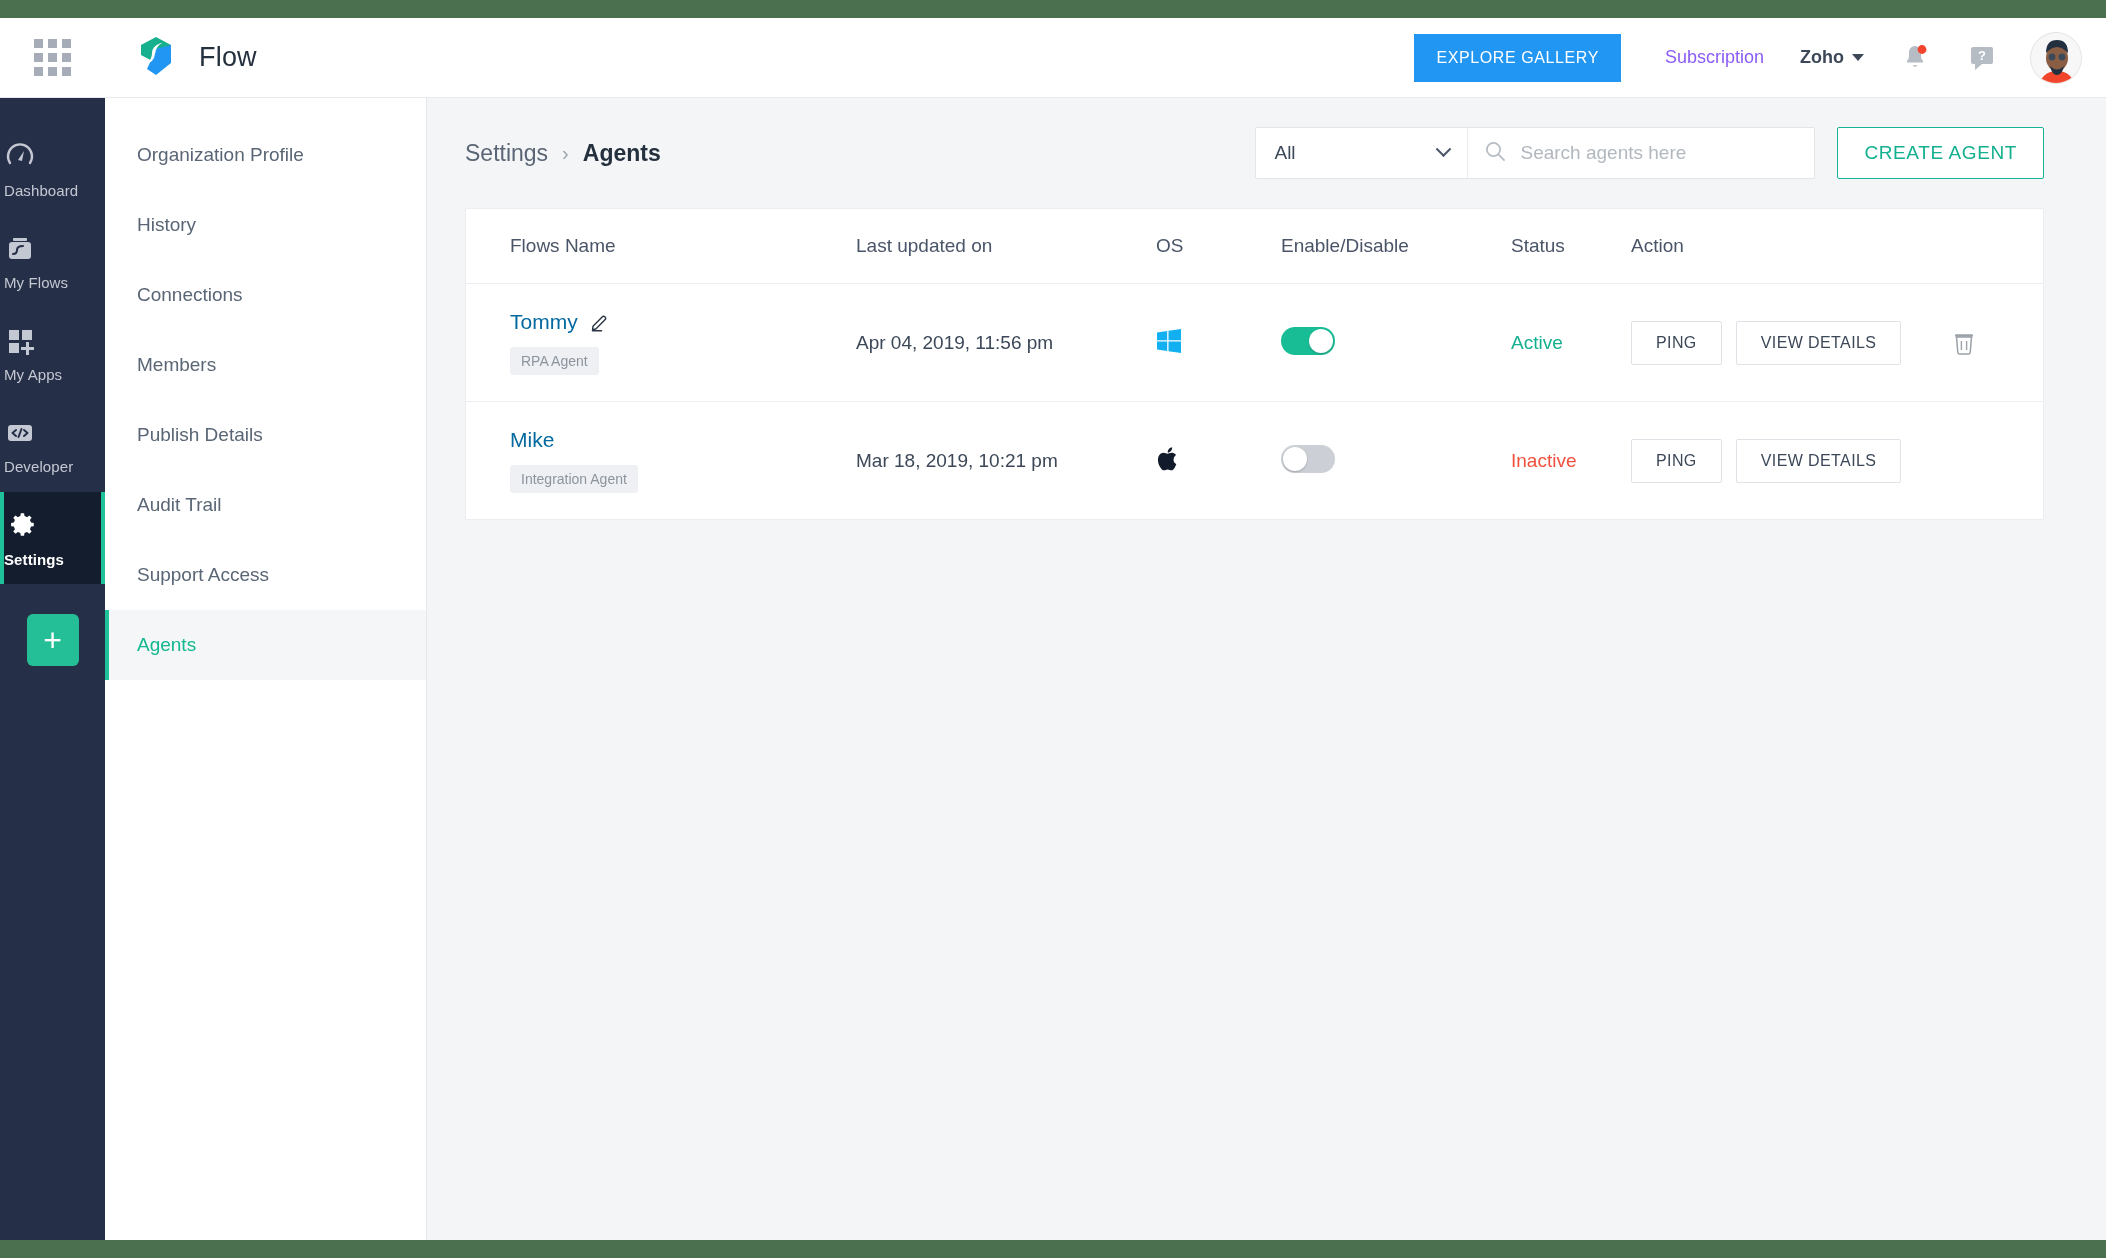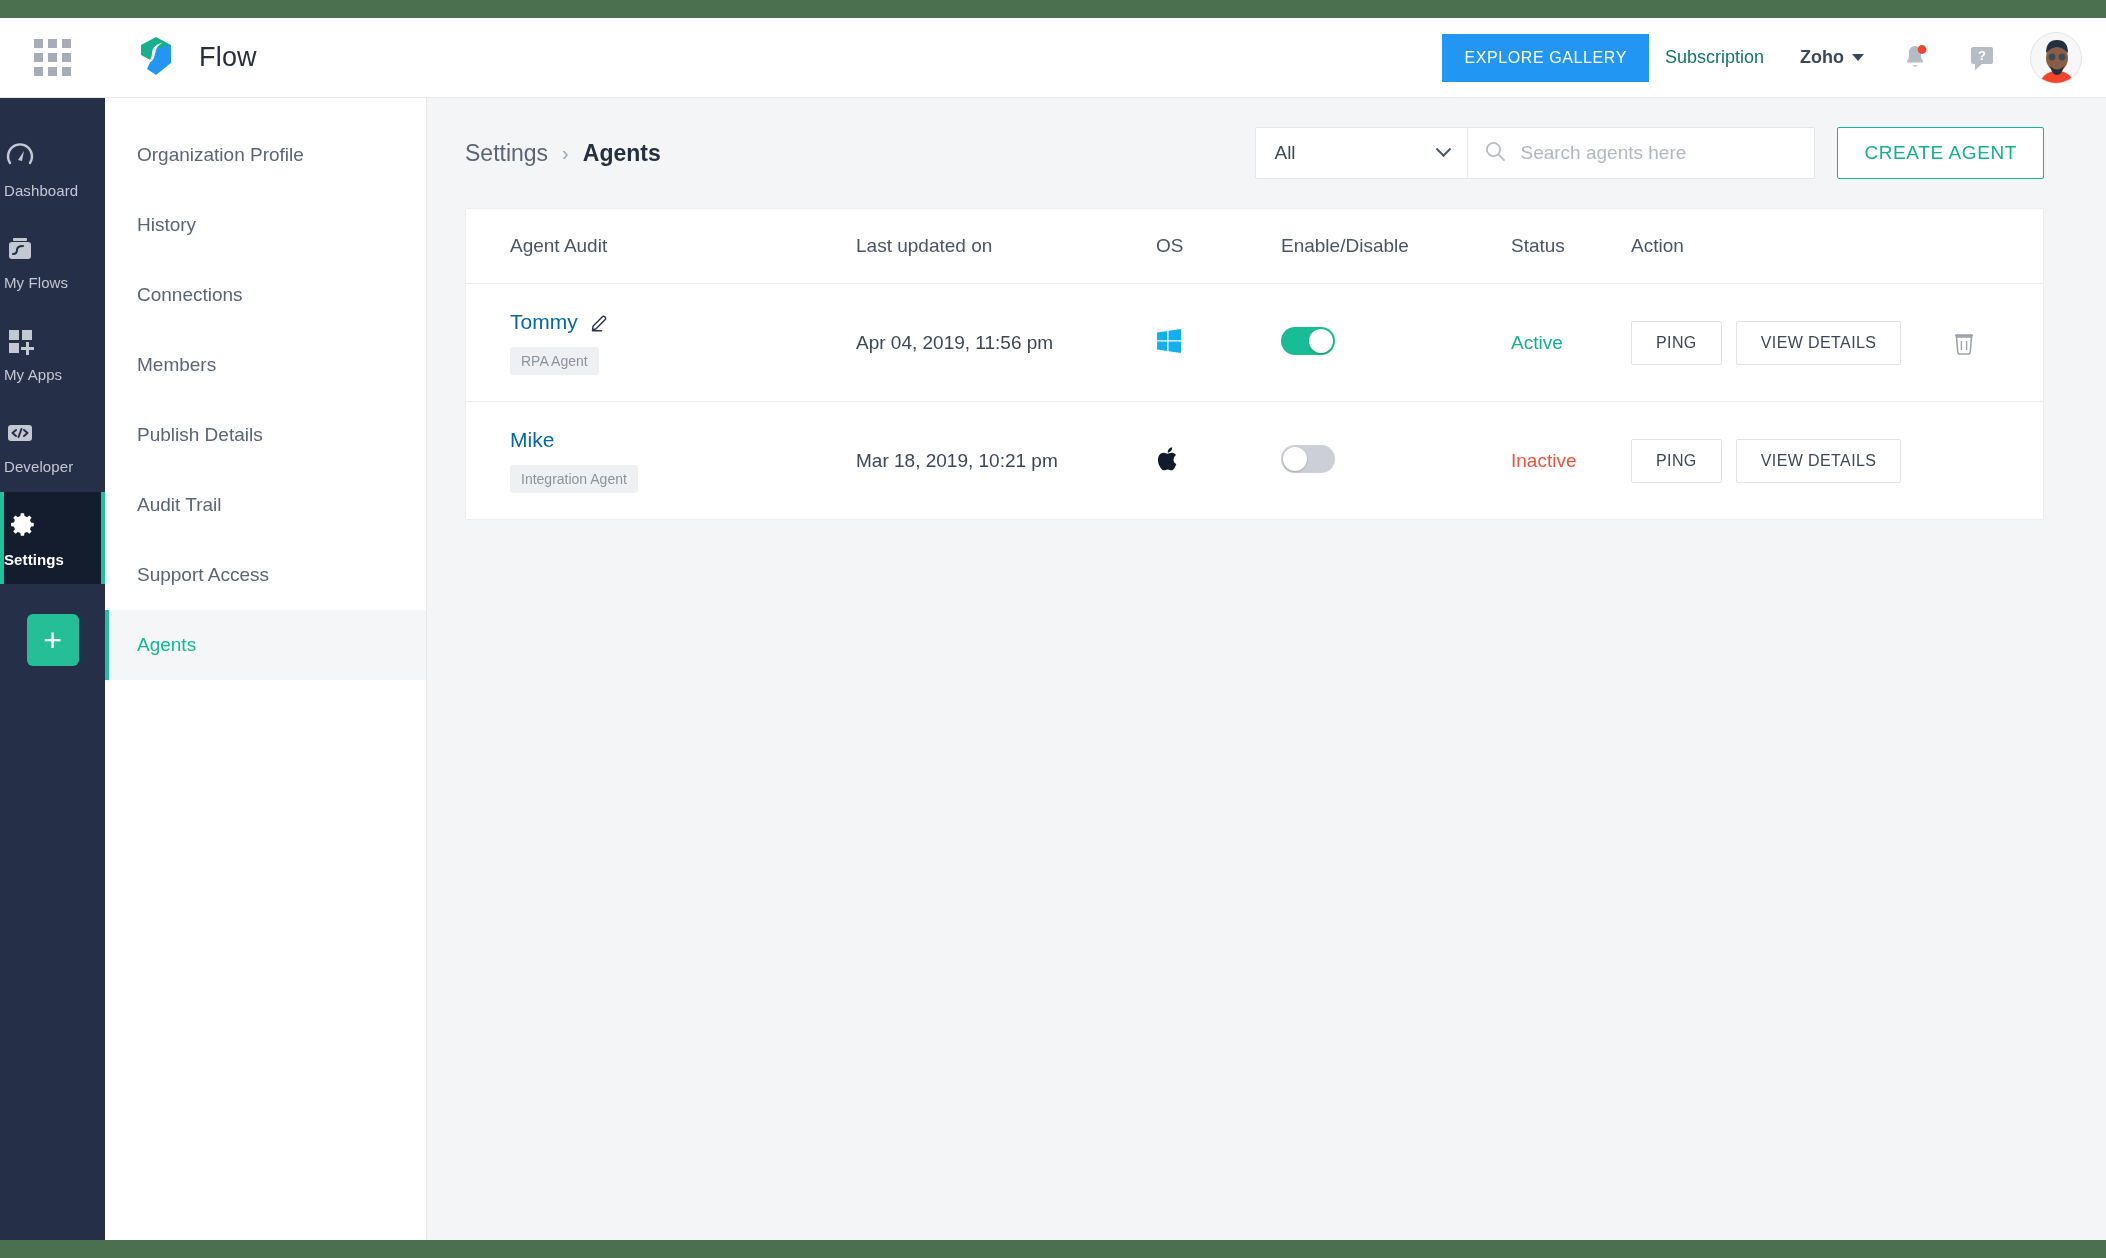--- a/index.html
+++ b/index.html
@@ -92,21 +92,21 @@
     color: #fff;
     border: none;
     height: 48px;
     padding: 0 22px;
     font-size: 16px;
     letter-spacing: .6px;
     cursor: pointer;
     font-family: inherit;
   }
   .link-subscription {
-    color: #0f766e; font-size: 18px; margin-left: 16px; cursor: pointer; text-decoration: none;
+    color: #8b5cf6; font-size: 18px; margin-left: 44px; cursor: pointer; text-decoration: none;
   }
   .org-switch {
     margin-left: 36px; font-size: 18px; color: #3c4858; font-weight: bold;
     display: flex; align-items: center; gap: 8px; cursor: pointer;
   }
   .caret-dn { width: 0; height: 0; border-left: 6px solid transparent; border-right: 6px solid transparent; border-top: 7px solid #3c4858; }
   .icon-btn { margin-left: 34px; cursor: pointer; display: flex; align-items: center; position: relative; }
   .avatar {
     margin-left: 32px; width: 52px; height: 52px; border-radius: 50%;
     overflow: hidden; border: 1px solid #e3e3e3; cursor: pointer; background: #f3f3f3;
@@ -415,21 +415,21 @@
             </div>
           </div>
 
           <button class="btn-create">CREATE AGENT</button>
         </div>
 
         <div class="card">
           <table class="agents">
             <thead>
               <tr>
-                <th class="c-name">Agent Audit</th>
+                <th class="c-name">Flows Name</th>
                 <th class="c-date">Last updated on</th>
                 <th class="c-os">OS</th>
                 <th class="c-toggle">Enable/Disable</th>
                 <th class="c-status">Status</th>
                 <th class="c-action">Action</th>
               </tr>
             </thead>
             <tbody>
 
               <tr>

